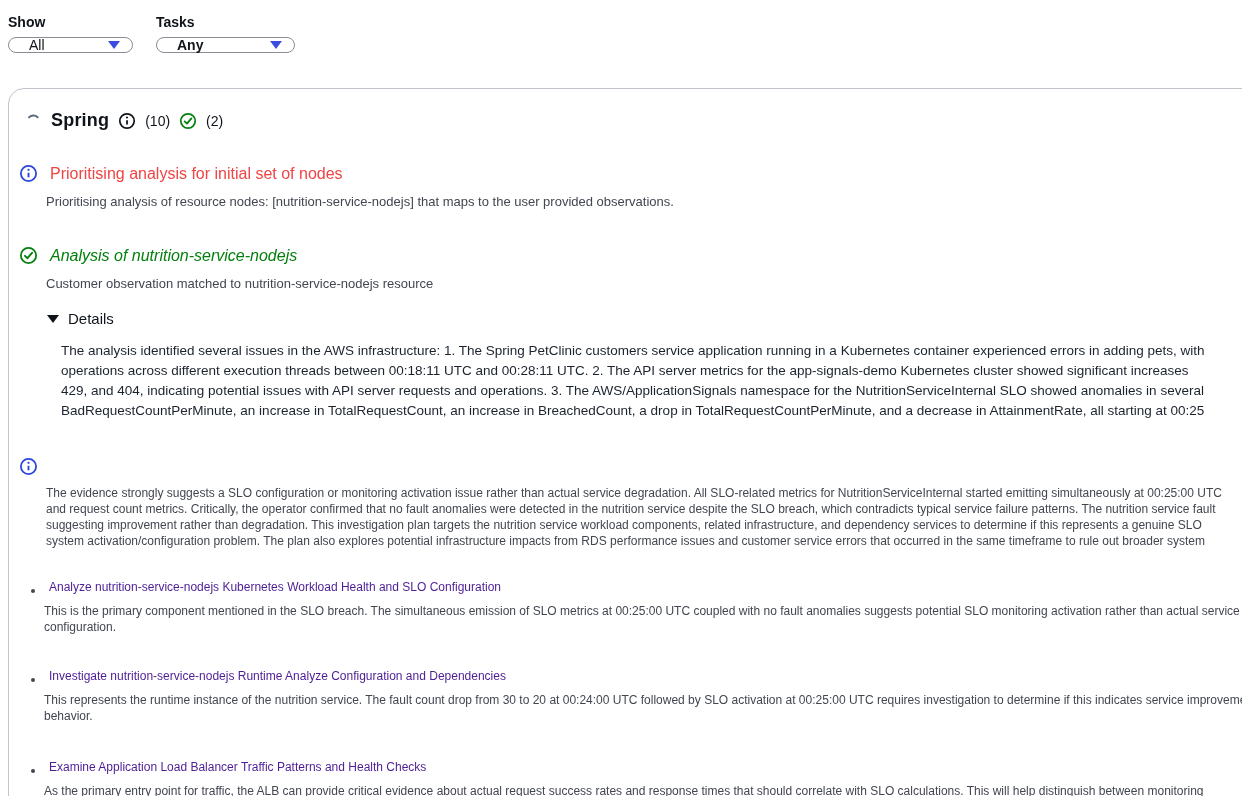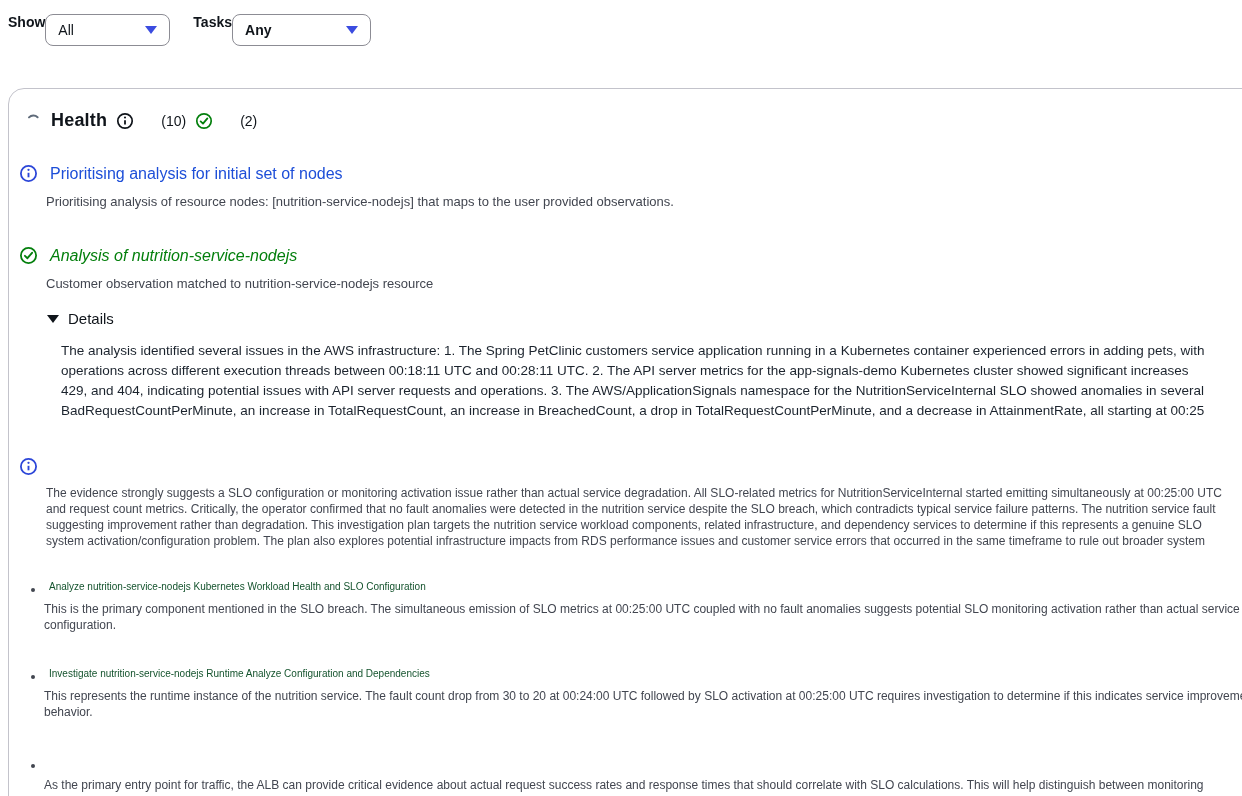--- a/index.html
+++ b/index.html
@@ -6,26 +6,26 @@
   html,body {
     margin:0; padding:0;
     width:1242px; height:796px;
     overflow:hidden;
     background:#ffffff;
     color:#0f141a;
     font-family:"Liberation Sans", sans-serif;
   }
   
   .filters { display:flex; gap:23px; padding:14px 0 0 8px; }
-  .filter-group { display:flex; flex-direction:row; }
+  .filter-group { display:flex; flex-direction:column; }
   .filter-label { font-size:14px; font-weight:700; margin-bottom:7px; color:#0f141a; }
   .select {
-    height:32px; border:1px solid #8c8c94; border-radius:8px;
+    height:16px; border:1px solid #8c8c94; border-radius:8px;
     background:#fff; display:flex; align-items:center;
-    justify-content:space-between; padding:0 12px 0 12px;
+    justify-content:space-between; padding:0 12px 0 20px;
     font-size:14px; cursor:pointer;
   }
   .select.show-select { width:125px; }
   .select.status-select { width:139px;font-weight:bold; }
   .caret-down {
     width:0; height:0;
     border-left:6px solid transparent;
     border-right:6px solid transparent;
     border-top:8px solid #3b4ce0;
   }
@@ -34,27 +34,27 @@
     position:absolute; left:8px; top:88px;
     width:1420px; height:880px;
     border:1px solid #c3c3cb; border-radius:16px;
     background:#fff;
   }
   .panel-header {
     display:flex; align-items:center; gap:9px;
     margin:21px 0 0 16px;
   }
   .panel-title { font-size:18px; font-weight:700; letter-spacing:.2px; }
-  .count-text { font-size:14px; color:#0f141a;margin-left:18px; }
+  .count-text { font-size:14px; color:#0f141a; }
   .icon { display:inline-flex; flex:none; }
   
   .tasks { margin-left:10px; }
   .task-title-row { display:flex; align-items:center; gap:12px; }
   .task-title { font-size:16px; }
-  .task-info .task-title { color:#1d4ed8; }
+  .task-info .task-title { color:#ef4444; }
   .task-success .task-title { color:#037f0c;font-style:italic; }
   .task-desc {
     margin-left:27px; margin-top:11px;
     font-size:13px; color:#424650;
   }
   .task-desc.small { font-size:12px; line-height:16px; color:#424650; margin-top:9px; }
   .line { white-space:nowrap; }
   .details-toggle {
     display:flex; align-items:center; gap:9px;
     margin:19px 0 0 28px; cursor:pointer;
@@ -69,21 +69,21 @@
   .details-text {
     margin:14px 0 0 42px;
     font-size:13.5px; line-height:20px; color:#1b232d;
   }
   
   .substep-row { display:flex; align-items:center; gap:14px; margin-left:12px; }
   .substep-bullet {
     width:4px; height:4px; border-radius:50%;
     background:#424650; margin-top:8px; flex:none;
   }
-  .substep-title { font-size:10px; color:#14532d; }
+  .substep-title { font-size:12px; color:#4c1d95; }
   .substep-desc {
     margin-left:25px; margin-top:9px;
     font-size:12px; line-height:16px; color:#424650;
   }
   
   .mt-t1 { margin-top:33px; }
   .mt-t2 { margin-top:37px; }
   .mt-t3 { margin-top:36px; }
   .mt-s1 { margin-top:31px; }
   .mt-s2 { margin-top:34px; }
@@ -111,21 +111,21 @@
 </div>
 
 <div class="panel">
 
   <div class="panel-header">
     <span class="icon">
       <svg width="17" height="17" viewBox="0 0 17 17" fill="none">
         <path d="M4 5.4 A6.2 6.2 0 0 1 12.6 5.2" stroke="#5f6b7a" stroke-width="2" stroke-linecap="round"></path>
       </svg>
     </span>
-    <span class="panel-title">Health</span>
+    <span class="panel-title">Spring</span>
     <span class="icon">
       <svg width="18" height="18" viewBox="0 0 16 16" fill="none">
         <circle cx="8" cy="8" r="6.4" stroke="#0f141a" stroke-width="1.5"></circle>
         <line x1="8" y1="7.4" x2="8" y2="11.2" stroke="#0f141a" stroke-width="1.6"></line>
         <circle cx="8" cy="4.9" r="0.95" fill="#0f141a"></circle>
       </svg>
     </span>
     <span class="count-text">(10)</span>
     <span class="icon">
       <svg width="18" height="18" viewBox="0 0 16 16" fill="none">
@@ -215,20 +215,21 @@
       </div>
       <div class="substep-desc">
         <div class="line">This represents the runtime instance of the nutrition service. The fault count drop from 30 to 20 at 00:24:00 UTC followed by SLO activation at 00:25:00 UTC requires investigation to determine if this indicates service improvement</div>
         <div class="line">behavior.</div>
       </div>
     </div>
 
     <div class="task mt-s3">
       <div class="substep-row">
         <span class="substep-bullet"></span>
+        <span class="substep-title">Examine Application Load Balancer Traffic Patterns and Health Checks</span>
       </div>
       <div class="substep-desc">
         <div class="line">As the primary entry point for traffic, the ALB can provide critical evidence about actual request success rates and response times that should correlate with SLO calculations. This will help distinguish between monitoring</div>
       </div>
     </div>
 
   </div>
 </div>
 
 </body></html>

